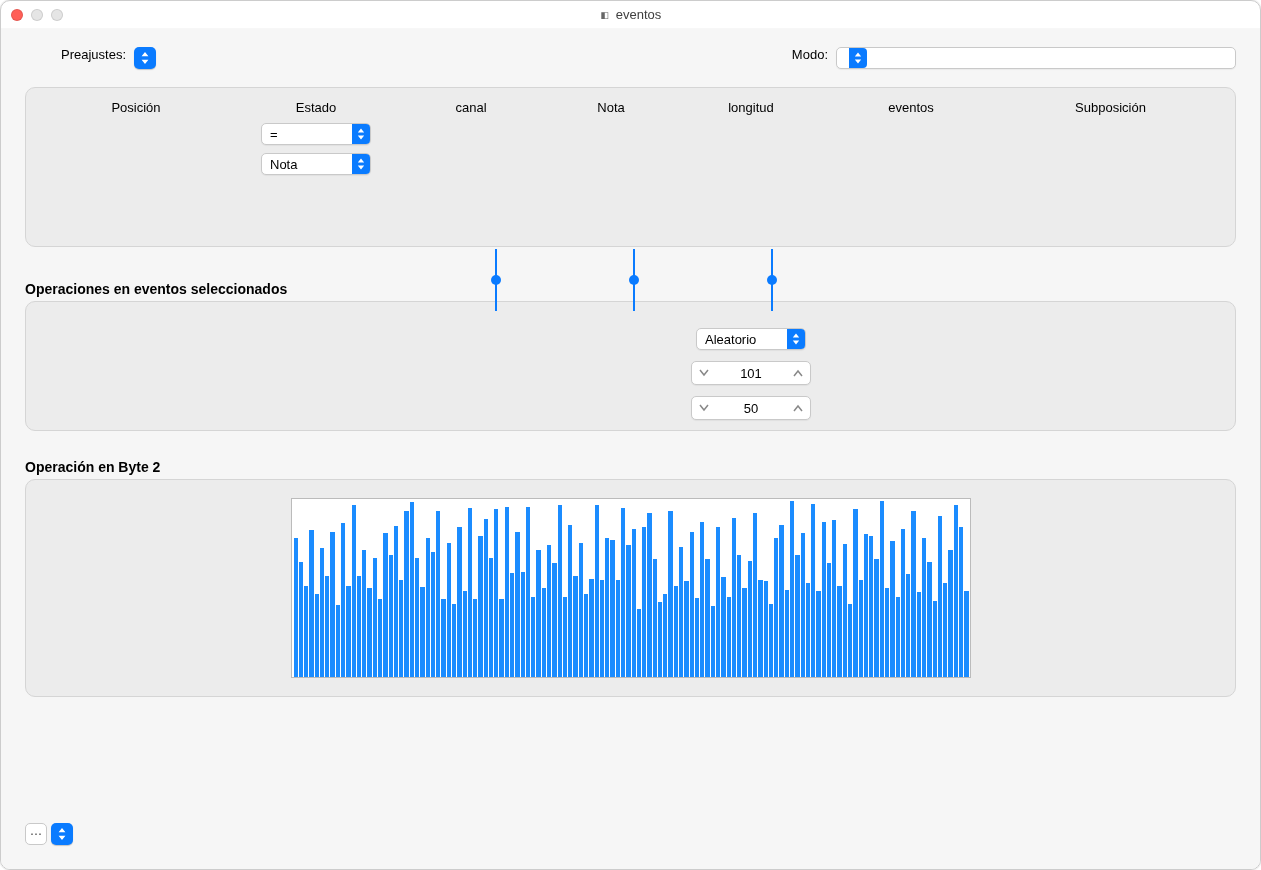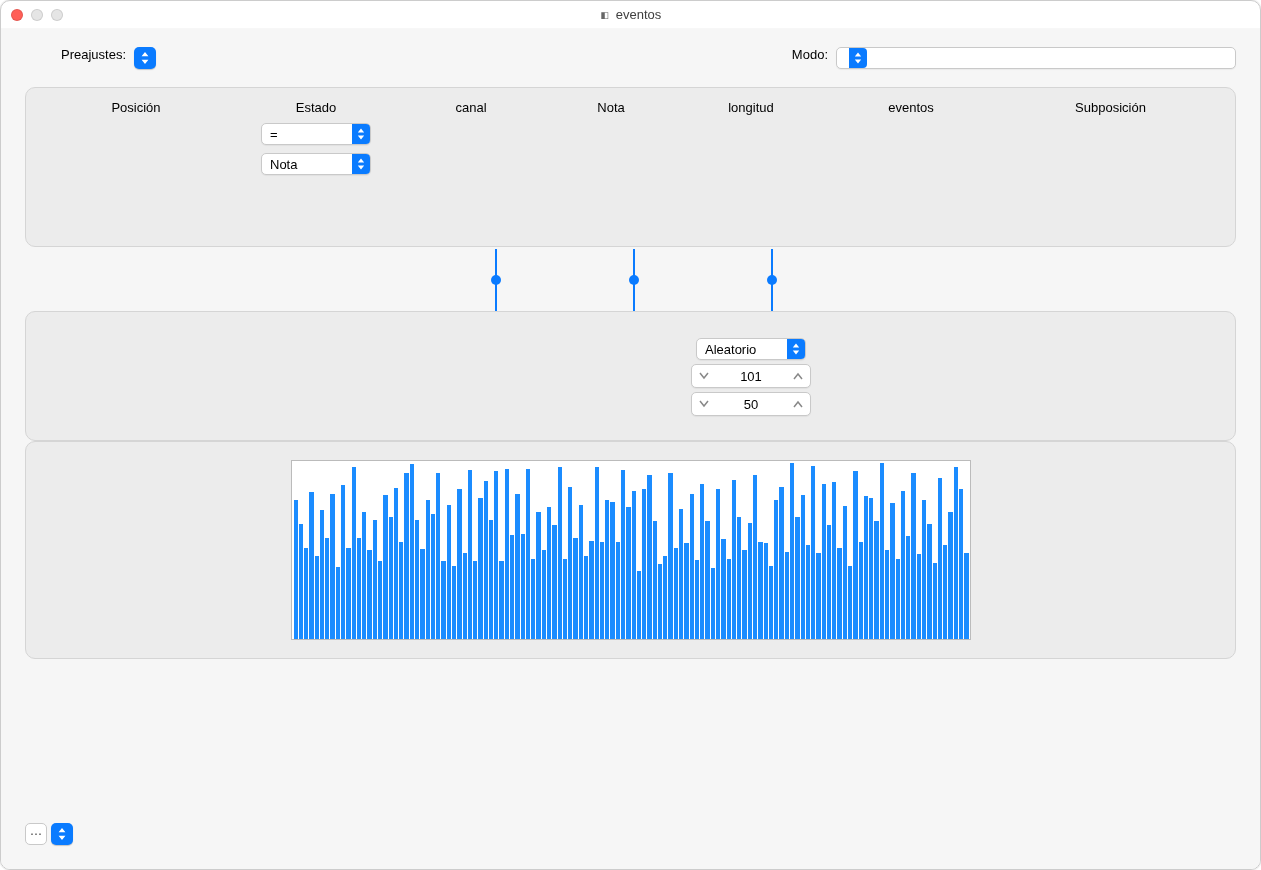--- a/index.html
+++ b/index.html
@@ -195,21 +195,21 @@
     background: #0a7bff;
     border-radius: 50%;
   }
   .v1 { left: 470px; }
   .v2 { left: 608px; }
   .v3 { left: 746px; }
 
   .ops-inner {
     display: grid;
     grid-template-columns: 200px 160px 150px 130px 150px 170px 1fr;
-    row-gap: 4px;
+    row-gap: 11px;
     padding-top: 18px;
   }
   .stepper {
     display: flex;
     align-items: center;
     background: #fff;
     border: 1px solid #c9c9c9;
     border-radius: 5px;
     height: 24px;
     width: 120px;
@@ -376,20 +376,21 @@
           <div class="knob"></div>
         </div>
       <div class="vline v2">
           <div class="knob"></div>
         </div>
       <div class="vline v3">
           <div class="knob"></div>
         </div>
     </div>
 
+    <div class="section-label" style="margin-top:-30px">Operaciones en eventos seleccionados</div>
     <div class="panel ops-panel">
       <div class="ops-inner">
         <div></div>
           <div></div>
           <div></div>
           <div></div>
         <div class="cond-cell">
           <div class="mac-select small">
             <span class="sel-text">Aleatorio</span>
             <div class="sel-arrow">
@@ -441,20 +442,21 @@
                   <path d="M1 7 L5 2 L9 7" fill="none" stroke="#888" stroke-width="1.5"></path>
                 </svg>
             </div>
           </div>
         </div>
         <div></div>
           <div></div>
       </div>
     </div>
 
+    <div class="section-label" style="margin-top:28px">Operación en Byte 2</div>
     <div class="panel byte2-panel">
       <div class="chart-wrap">
         <div class="chart" id="chart">
             <div class="bar" style="height: 78.7402%;"></div>
             <div class="bar" style="height: 65.3543%;"></div>
             <div class="bar" style="height: 51.9685%;"></div>
             <div class="bar" style="height: 83.4646%;"></div>
             <div class="bar" style="height: 47.2441%;"></div>
             <div class="bar" style="height: 73.2283%;"></div>
             <div class="bar" style="height: 57.4803%;"></div>

